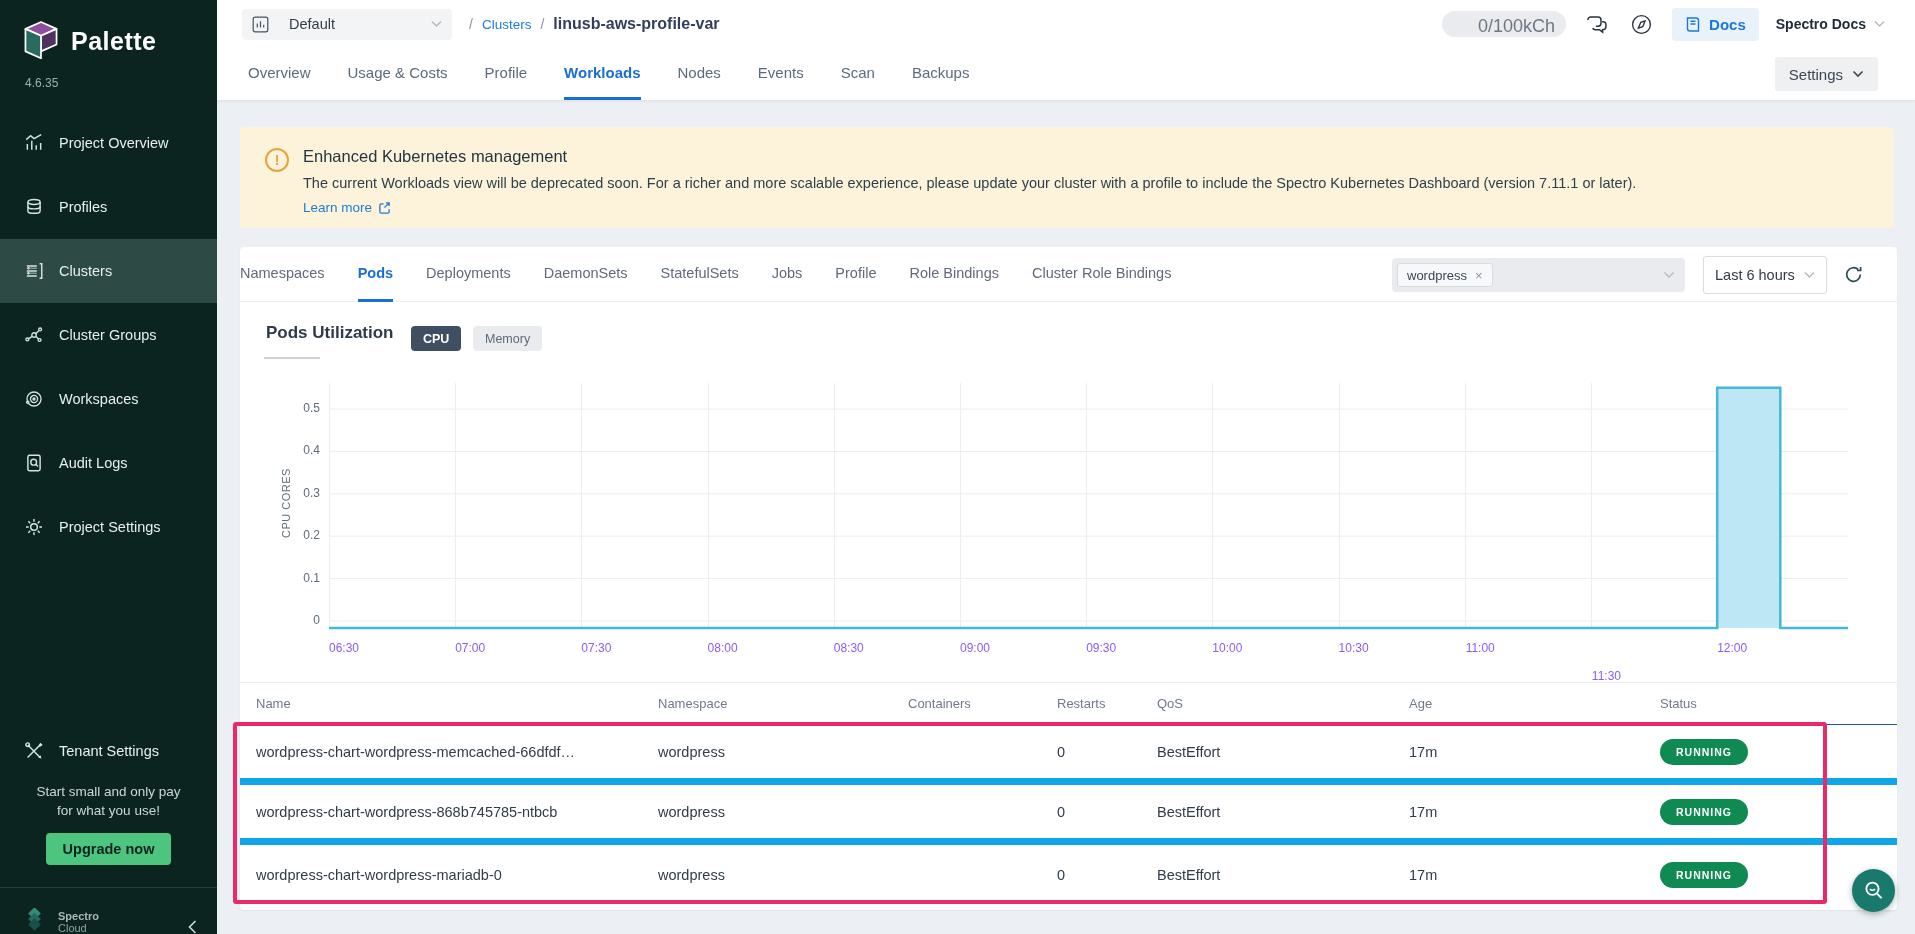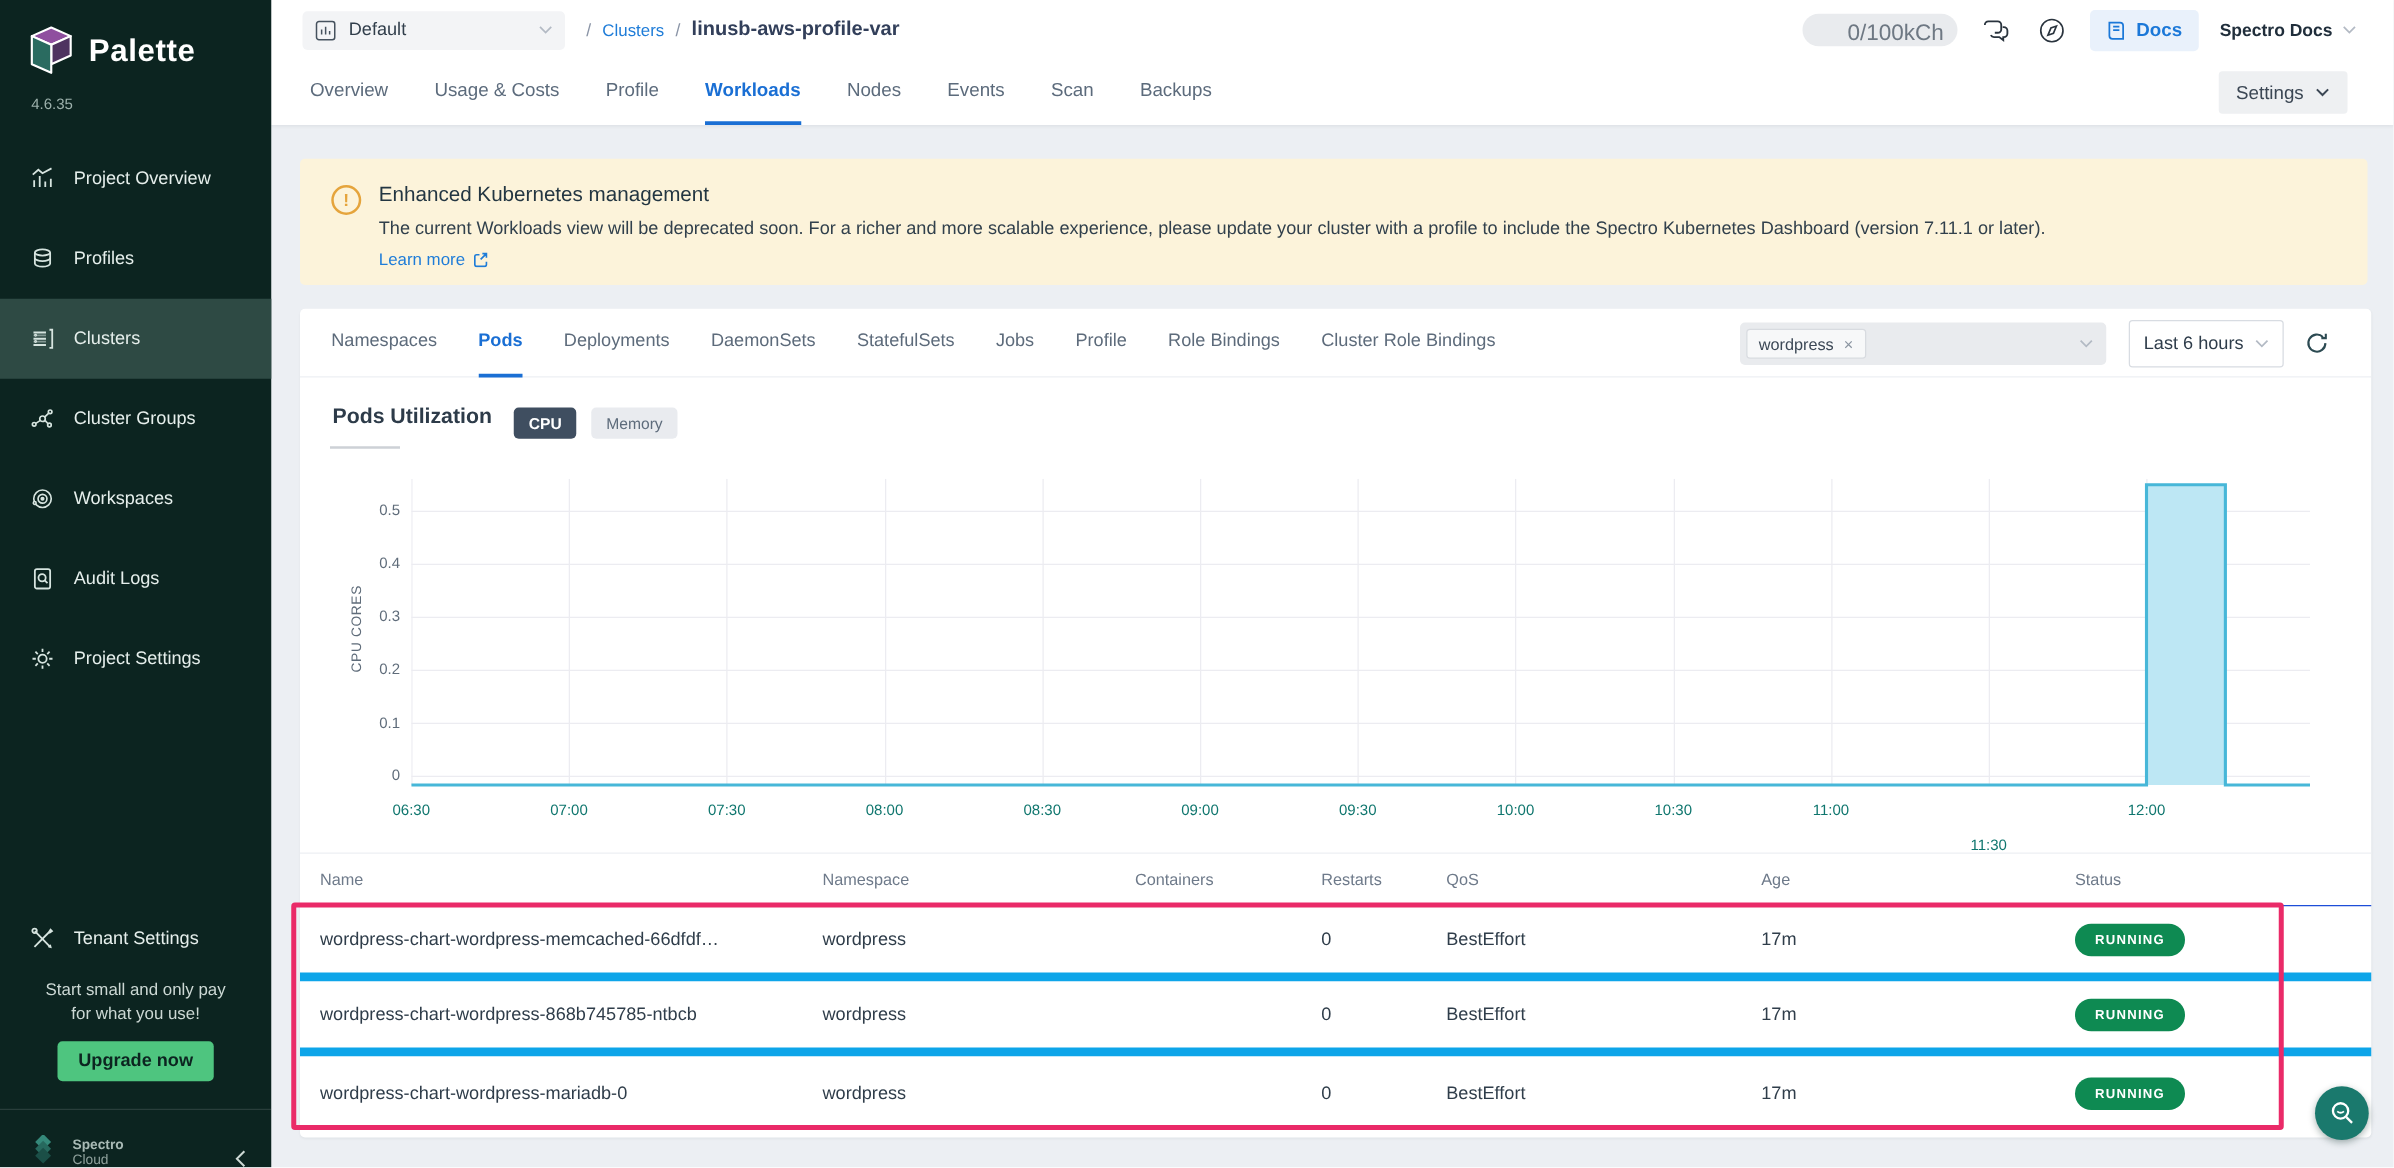--- a/index.html
+++ b/index.html
@@ -22,21 +22,21 @@
   .promo-line{font-size:13.5px;color:#ccd8d4;line-height:19px}
   .upgrade-btn{margin-top:13px;display:inline-block;background:#4ec57f;color:#0c2420;font-size:14.5px;font-weight:700;border:none;border-radius:4px;padding:8px 17px;cursor:pointer}
   .sfooter{position:absolute;left:0;bottom:0;right:0;height:47px;border-top:1px solid rgba(255,255,255,.12);display:flex;align-items:flex-end;padding:0 20px 0 22px}
   .sfooter-name{margin-left:10px;font-size:11px;line-height:12px;color:#a9bab5;font-weight:700}
   .sfooter-name .l2{font-weight:400;color:#8fa19c}
   .collapse{margin-left:auto;cursor:pointer}
 
   
   .topbar{position:absolute;left:217px;top:0;width:1698px;height:100px;background:#fff;box-shadow:0 1px 3px rgba(20,35,50,.08);z-index:4}
   .row1{display:flex;align-items:center;height:48px;padding-left:25px}
-  .proj-select{display:flex;align-items:center;gap:10px;width:210px;height:31px;background:#f3f4f6;border-radius:4px;padding:0 10px;cursor:pointer}
+  .proj-select{display:flex;align-items:center;gap:20px;width:210px;height:31px;background:#f3f4f6;border-radius:4px;padding:0 10px;cursor:pointer}
   .proj-select .lbl{font-size:14.5px;color:#313e4b;flex:1}
   .crumb{display:flex;align-items:center;gap:9px;margin-left:17px;font-size:14px;color:#8a94a6}
   .crumb a{color:#1e7cd8;text-decoration:none;font-size:13.5px;cursor:pointer}
   .crumb .current{color:#323f5a;font-size:16px;font-weight:700}
   .tb-right{margin-left:auto;display:flex;align-items:center;gap:17px;padding-right:30px}
   .usage-pill{position:relative;width:124px;height:26px;background:#e9ebee;border-radius:13px;overflow:hidden}
   .usage-pill .txt{position:absolute;right:11px;top:5px;font-size:18px;color:#6e7883}
   .icon-btn{background:none;border:none;cursor:pointer;padding:2px}
   .docs-btn{display:flex;align-items:center;gap:8px;background:#e9f1fb;border:none;border-radius:4px;height:33px;padding:0 13px;color:#1b78d8;font-size:15px;font-weight:600;cursor:pointer}
   .sdocs{display:flex;align-items:center;gap:8px;font-size:14px;font-weight:700;color:#202e3b;cursor:pointer}
@@ -47,36 +47,36 @@
 
   
   .banner{position:absolute;left:240px;top:127px;width:1654px;height:101px;background:#fcf3da;border-radius:4px;z-index:1}
   .warn-ic{position:absolute;left:25px;top:21px;width:24px;height:24px;border:2px solid #e5a43c;border-radius:50%;color:#e5a43c;font-weight:700;font-size:14px;text-align:center;line-height:20px}
   .banner-title{position:absolute;left:63px;top:20px;font-size:16.5px;font-weight:400;color:#233642}
   .banner-body{position:absolute;left:63px;top:48px;font-size:14.5px;color:#31404c}
   .banner-link{position:absolute;left:63px;top:73px;display:flex;align-items:center;gap:6px;font-size:13.5px;color:#1e7cd8;cursor:pointer}
 
   
   .card{position:absolute;left:240px;top:247px;width:1657px;height:663px;background:#fff;border-radius:4px;box-shadow:0 1px 2px rgba(16,30,40,.05);z-index:1}
-  .subtabs{display:flex;align-items:stretch;gap:33px;height:55px;padding-left:25px;border-bottom:1px solid #edeff3}
+  .subtabs{display:flex;align-items:stretch;gap:33px;height:55px;border-bottom:1px solid #edeff3}
   .subtab{display:flex;align-items:center;font-size:14.5px;color:#5d6b7b;border-bottom:3px solid transparent;margin-bottom:-1px;cursor:pointer}
   .subtab.active{color:#1a6fd4;font-weight:700;border-bottom-color:#1a6fd4}
   .filter-box{position:absolute;left:1152px;top:11px;width:293px;height:34px;background:#e9ebee;border-radius:4px;display:flex;align-items:center;padding:0 10px 0 5px;cursor:text}
   .filter-tag{display:flex;align-items:center;gap:8px;background:#f7f8f9;border:1px solid #d8dbe0;border-radius:3px;height:24px;padding:0 9px;font-size:13px;color:#3c4856}
   .filter-tag .x{color:#8a94a0;cursor:pointer;font-size:13px}
   .filter-box .chev{margin-left:auto}
   .time-select{position:absolute;left:1463px;top:9px;width:124px;height:38px;background:#fff;border:1px solid #d8dce2;border-radius:3px;display:flex;align-items:center;justify-content:space-between;padding:0 11px;font-size:14.5px;color:#2e3c4a;cursor:pointer}
   .refresh-btn{position:absolute;left:1603px;top:17px;background:none;border:none;cursor:pointer}
   .sec-title{position:absolute;left:26px;top:76px;font-size:17px;font-weight:600;color:#2d3b49}
   .title-underline{position:absolute;left:24px;top:110px;width:56px;height:2px;background:#cdd1d6}
   .toggle-cpu{position:absolute;left:171px;top:79px;height:25px;padding:0 12px;background:#3f4e60;color:#fff;border:none;border-radius:4px;font-size:12.5px;font-weight:600;cursor:pointer}
   .toggle-mem{position:absolute;left:233px;top:79px;height:25px;padding:0 12px;background:#e9ebef;color:#5d6b7b;border:none;border-radius:4px;font-size:12.5px;cursor:pointer}
   #chart-svg{position:absolute;left:89px;top:136px}
   .ytick{position:absolute;left:25px;width:55px;text-align:right;font-size:12px;color:#5f6c7a}
-  .xtick{position:absolute;top:394px;width:60px;text-align:center;font-size:12px;color:#0f766e}
+  .xtick{position:absolute;top:394px;width:60px;text-align:right;font-size:12px;color:#8b5cf6}
   .ylab{position:absolute;left:-19px;top:250px;width:130px;text-align:center;font-size:11px;letter-spacing:.5px;color:#5f6c7a;transform:rotate(-90deg)}
 
   
   .tbl-head,.tbl-row{display:grid;grid-template-columns:402px 250px 149px 100px 252px 251px 1fr;align-items:center;padding-left:16px}
   .tbl-head{position:absolute;left:0;top:435px;width:100%;height:43px;border-top:1px solid #edeff3;border-bottom:1px solid #1d4ed8;font-size:13px;color:#6e7a8a}
   .tbl-row{position:absolute;left:0;width:100%;height:60px;font-size:14.5px;color:#2f3d4a;border-bottom:7px solid #0ea5e9}
   .tbl-row .name{white-space:nowrap;overflow:hidden;padding-right:20px}
   .csq{width:9px;height:9px;background:#17a05e;border-radius:2px}
   .badge{display:inline-block;background:#0e8a52;color:#fff;font-size:10.5px;font-weight:700;letter-spacing:1px;border-radius:14px;padding:7px 16px}
   .hl-box{position:absolute;left:-7px;top:475px;width:1594px;height:182px;border:4px solid #ea2a68;border-radius:3px;pointer-events:none;z-index:3}

